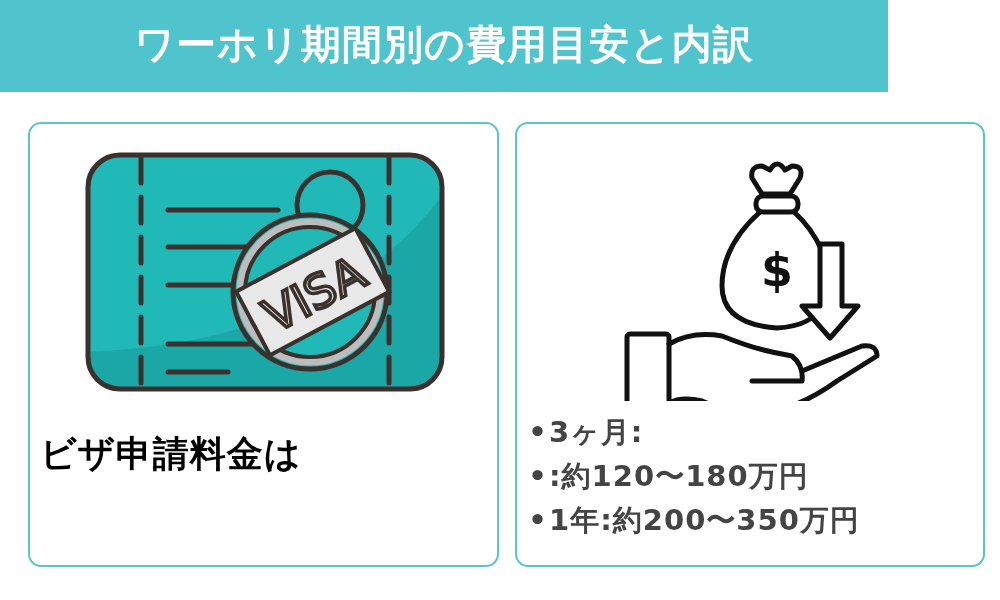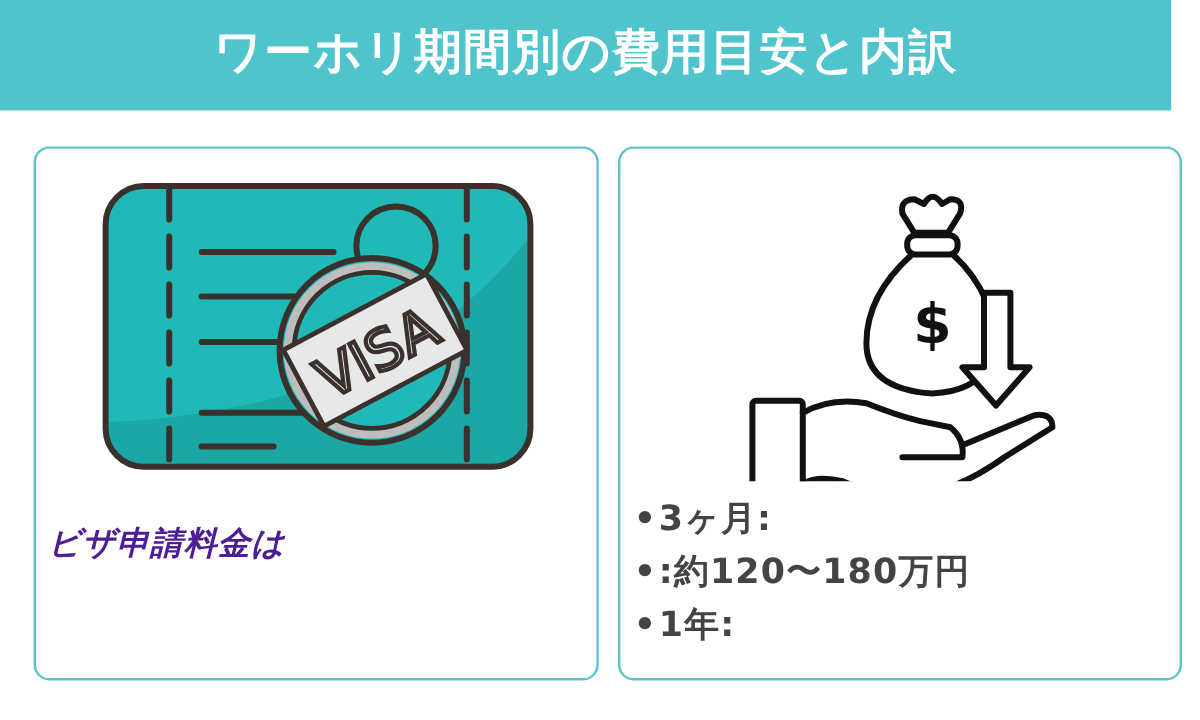--- a/index.html
+++ b/index.html
@@ -1,20 +1,20 @@
 <!DOCTYPE html>
 <html><head>
 <meta charset="utf-8">
 <style>
   * { margin: 0; padding: 0; box-sizing: border-box; }
   html, body { width: 1000px; height: 600px; background: #ffffff; overflow: hidden; }
   body { position: relative; font-family: "DejaVu Sans", "Liberation Sans", sans-serif; }
 
   .header {
-    position: absolute; left: 0; top: 0; width: 976px; height: 92px;
+    position: absolute; left: 0; top: 0; width: 888px; height: 92px;
     background: #4fc4cc;
     display: flex; align-items: center; justify-content: center;
   }
   .header-title {
     color: #ffffff; font-weight: bold; font-size: 40px; letter-spacing: 1px;
     line-height: 1; margin-top: -4px;
   }
 
   .card {
     position: absolute; top: 122px; height: 445px;
@@ -22,23 +22,22 @@
   }
   .card-left { left: 28px; width: 471px; }
   .card-right { left: 515px; width: 470px; }
 
   .illus { position: absolute; }
   .illus-visa { left: 55px; top: 28px; width: 360px; height: 245px; }
   .illus-money { left: 105px; top: 32px; width: 260px; height: 245px; }
 
   .left-text {
     position: absolute; left: 10px; top: 305px; right: 10px;
-    color: #4c1d95; font-weight: bold; font-size: 27px; line-height: 49px;
+    color: #000000; font-weight: bold; font-size: 36px; line-height: 49px;
     letter-spacing: 1px;
-    font-style: italic;
   }
   .left-text div { white-space: nowrap; }
 
   .cost-list {
     position: absolute; left: 10px; top: 286px; right: 8px;
     list-style: none;
   }
   .cost-item {
     color: #444444; font-weight: bold; font-size: 29px; line-height: 44px;
     white-space: nowrap; letter-spacing: 1px; display: flex; align-items: center;
@@ -117,15 +116,16 @@
     </li>
     <li class="cost-item">
       <span class="cost-bullet">•</span>
       <span>:</span>
       <span>約120〜180万円</span>
     </li>
     <li class="cost-item">
       <span class="cost-bullet">•</span>
       <span>1年</span>
       <span>:</span>
+      <span>約200〜350万円</span>
     </li>
   </ul>
 </div>
 
 </body></html>

